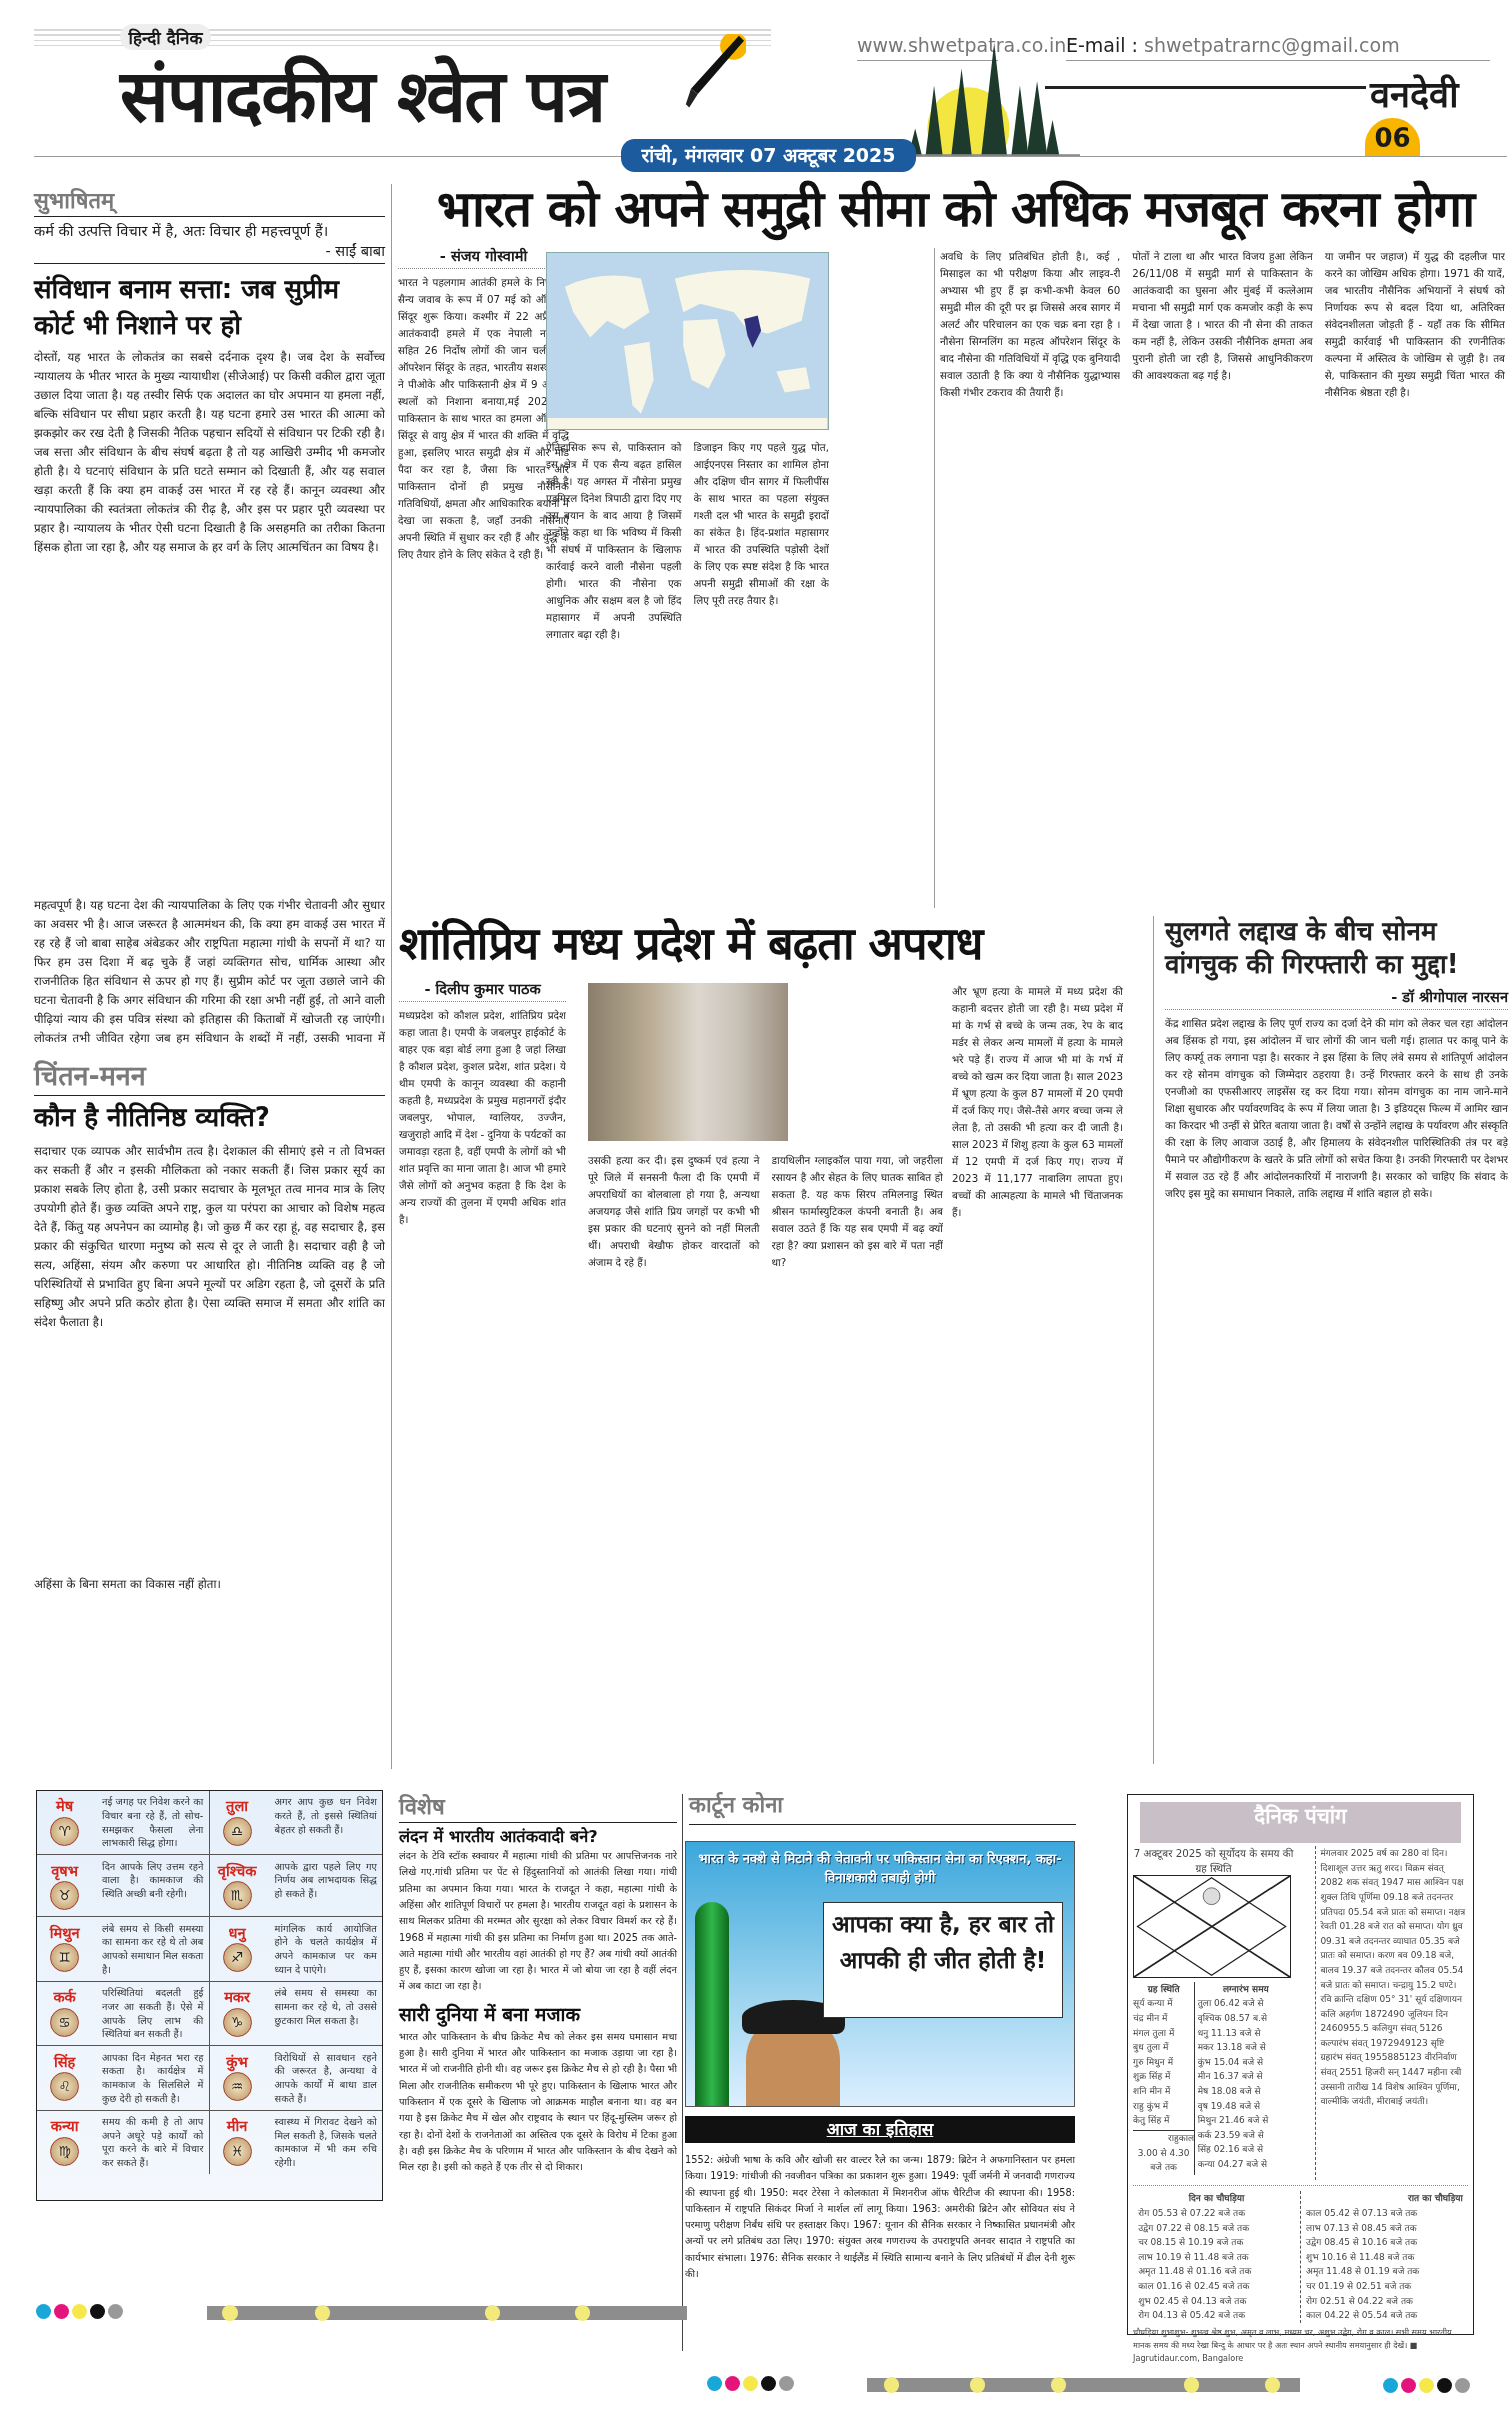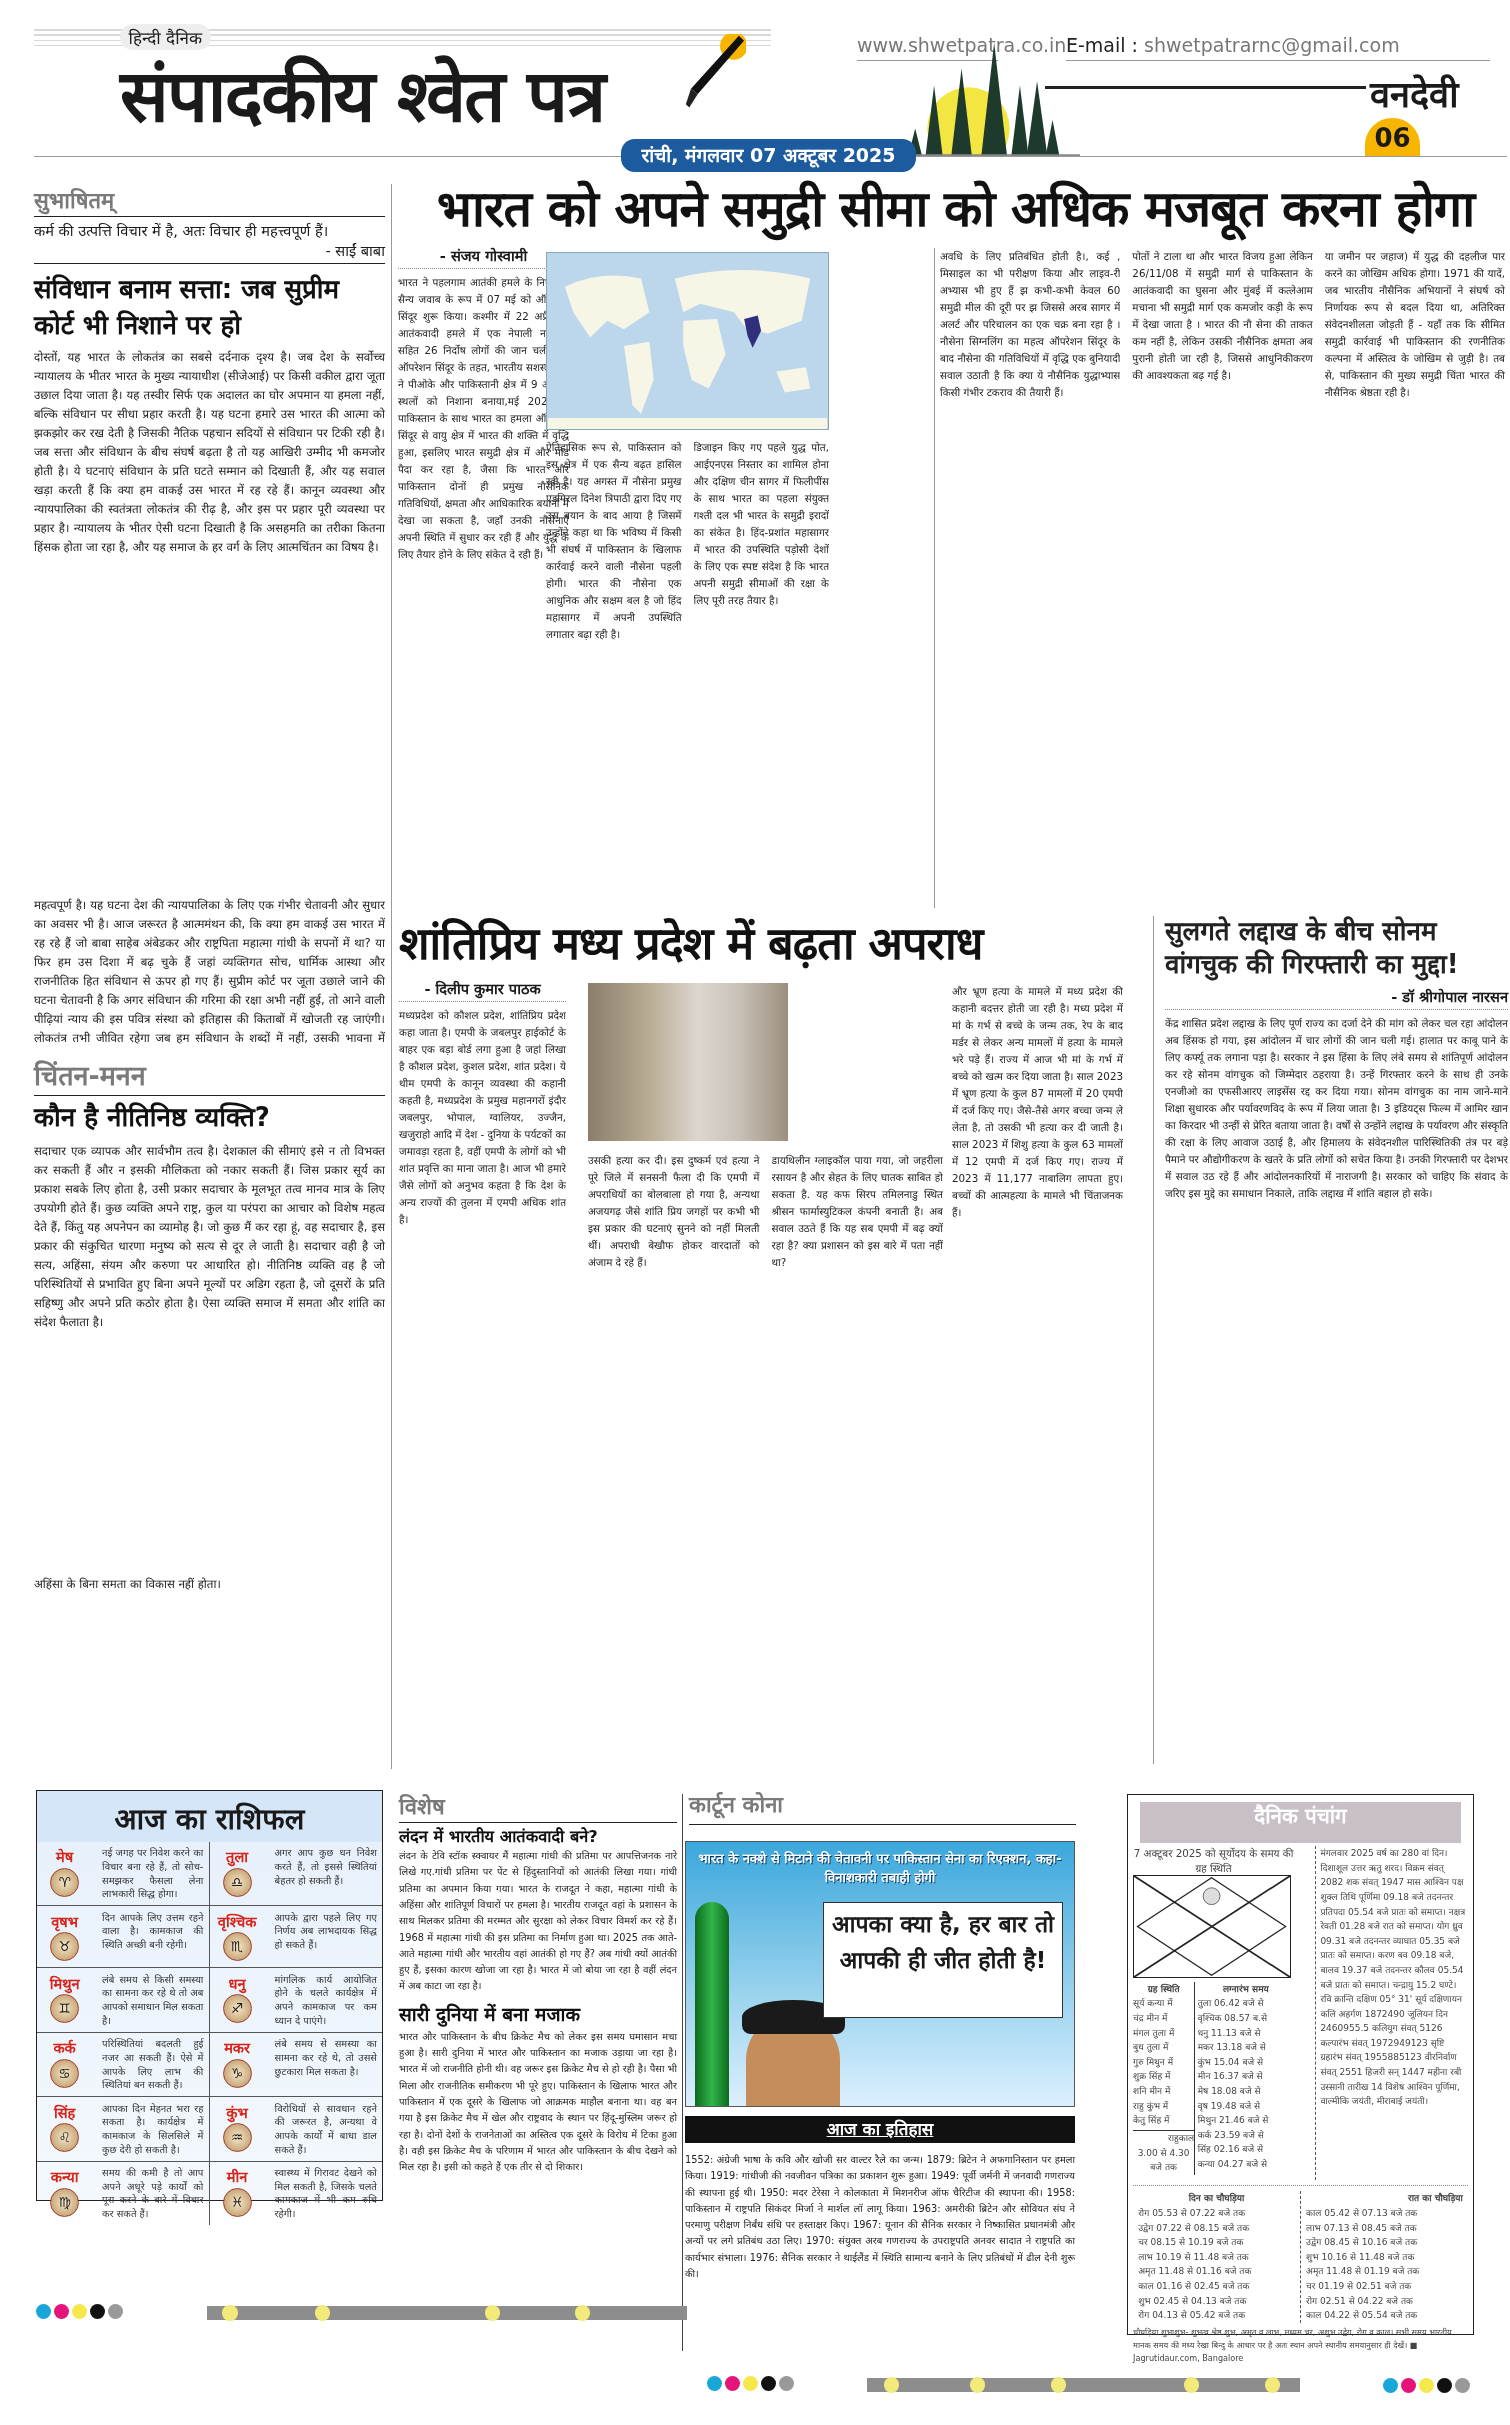--- a/index.html
+++ b/index.html
@@ -8,21 +8,21 @@
 .abs{position:absolute}
 .txt{font-size:11.6px;line-height:19px;text-align:justify;color:#222;font-family:"DejaVu Sans",sans-serif}
 .txt.small{font-size:10.3px;line-height:17px}
 .hl{font-weight:bold;color:#111;font-family:"DejaVu Sans",sans-serif}
 .section-label{color:#7a7a7a;font-weight:bold;font-family:"DejaVu Sans",sans-serif}
 .rule{border-top:1.7px solid #222}
 .dotrule{border-top:0.9px dotted #888}
 .vline{border-left:0.9px solid #999}
 
 #masthead-lines{left:34px;top:26px;width:737px;height:22px;background:repeating-linear-gradient(#fff 0 3.4px,#d8d8d8 3.4px 5.1px)}
-#hindi-dainik{left:120px;top:24px;background:#eee;border-radius:13px;padding:1.7px 8.6px;font-size:17px;font-weight:normal}
+#hindi-dainik{left:120px;top:24px;background:#eee;border-radius:13px;padding:1.7px 8.6px;font-size:17px;font-weight:bold}
 #paper-name{left:120px;top:53px;font-size:72px;font-weight:bold;letter-spacing:-1.7px;line-height:86px}
 #pen{left:677px;top:34px;width:69px;height:77px}
 #header-rule{left:34px;top:156px;width:1473px;border-top:1.7px solid #9a9a9a}
 #date-badge{left:621px;top:139px;background:#1c5b9e;color:#fff;border-radius:13.7px;padding:3.4px 20.6px;font-size:19px;font-weight:bold}
 #website{left:857px;top:34px;font-size:19px;color:#777}
 #website-rule{left:857px;top:60px;width:141px;border-top:1.7px solid #999}
 #email{left:1066px;top:34px;font-size:19px;color:#777}
 #email-label{color:#222}
 #email-rule{left:1066px;top:60px;width:424px;border-top:1.7px solid #999}
 #forest{left:874px;top:34px;width:206px;height:122px}
@@ -171,21 +171,20 @@
 </div>
 
 <div class="abs vline" style="left:1153px;top:916px;height:848px"></div>
 <div class="abs" style="left:1165px;top:915px;width:343px">
   <h2 class="hl" style="font-size:26px;line-height:33px;color:#222">सुलगते लद्दाख के बीच सोनम वांगचुक की गिरफ्तारी का मुद्दा!</h2>
   <div class="byline" style="text-align:right;margin-top:5.1px">- डॉ श्रीगोपाल नारसन</div>
   <p class="txt small" style="height:745px;overflow:hidden">केंद्र शासित प्रदेश लद्दाख के लिए पूर्ण राज्य का दर्जा देने की मांग को लेकर चल रहा आंदोलन अब हिंसक हो गया, इस आंदोलन में चार लोगों की जान चली गई। हालात पर काबू पाने के लिए कर्फ्यू तक लगाना पड़ा है। सरकार ने इस हिंसा के लिए लंबे समय से शांतिपूर्ण आंदोलन कर रहे सोनम वांगचुक को जिम्मेदार ठहराया है। उन्हें गिरफ्तार करने के साथ ही उनके एनजीओ का एफसीआरए लाइसेंस रद्द कर दिया गया। सोनम वांगचुक का नाम जाने-माने शिक्षा सुधारक और पर्यावरणविद के रूप में लिया जाता है। 3 इडियट्स फिल्म में आमिर खान का किरदार भी उन्हीं से प्रेरित बताया जाता है। वर्षों से उन्होंने लद्दाख के पर्यावरण और संस्कृति की रक्षा के लिए आवाज उठाई है, और हिमालय के संवेदनशील पारिस्थितिकी तंत्र पर बड़े पैमाने पर औद्योगीकरण के खतरे के प्रति लोगों को सचेत किया है। उनकी गिरफ्तारी पर देशभर में सवाल उठ रहे हैं और आंदोलनकारियों में नाराजगी है। सरकार को चाहिए कि संवाद के जरिए इस मुद्दे का समाधान निकाले, ताकि लद्दाख में शांति बहाल हो सके।</p>
 </div>
 
 <div class="abs" id="rashifal">
-  <div id="rashifal-title">आज का राशिफल</div>
   <div class="rashi-grid">
     <div class="rashi">
         <div class="rashi-head">
           <div class="rashi-name">मेष</div>
           <div class="rashi-icon">♈</div>
         </div>
         <div class="rashi-text">नई जगह पर निवेश करने का विचार बना रहे हैं, तो सोच-समझकर फैसला लेना लाभकारी सिद्ध होगा।</div>
       </div>
     <div class="rashi">
         <div class="rashi-head">

